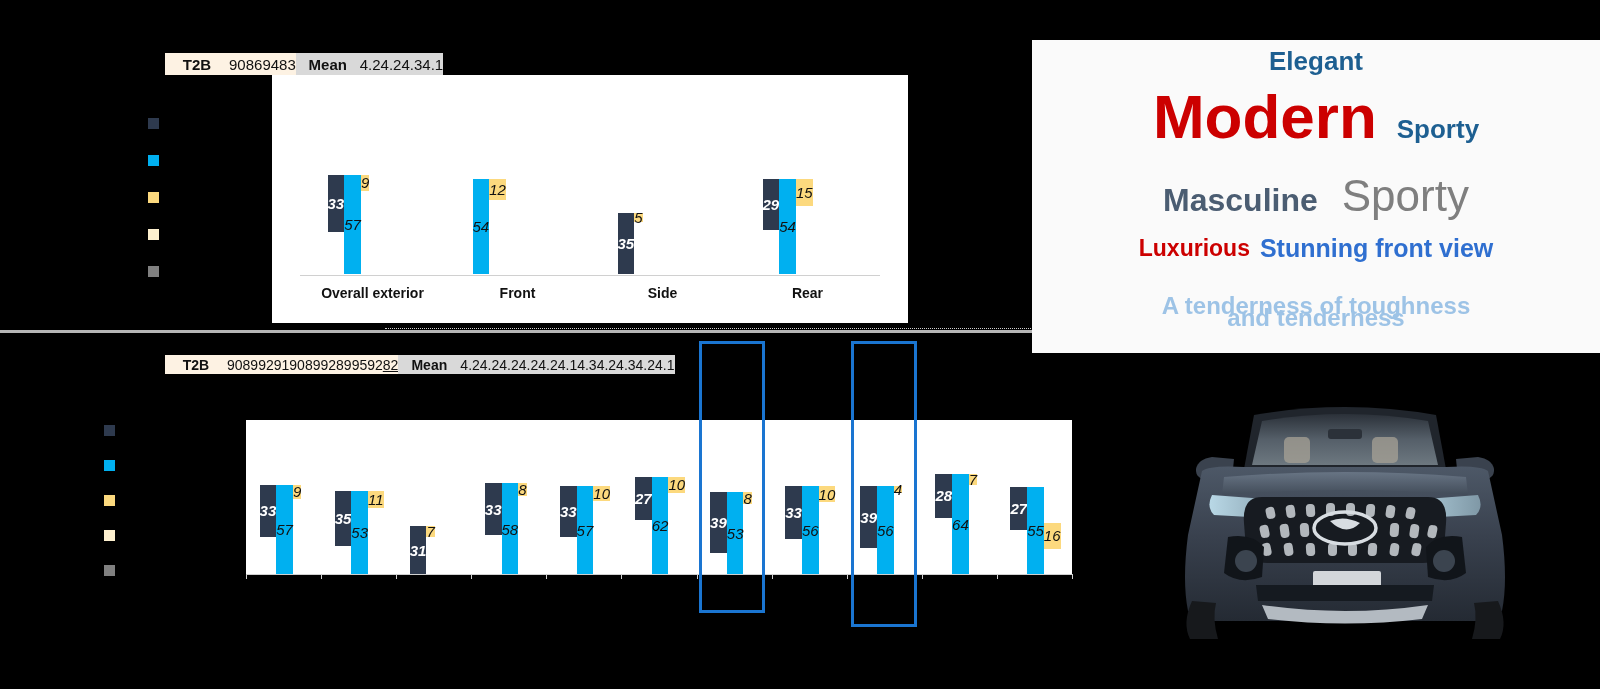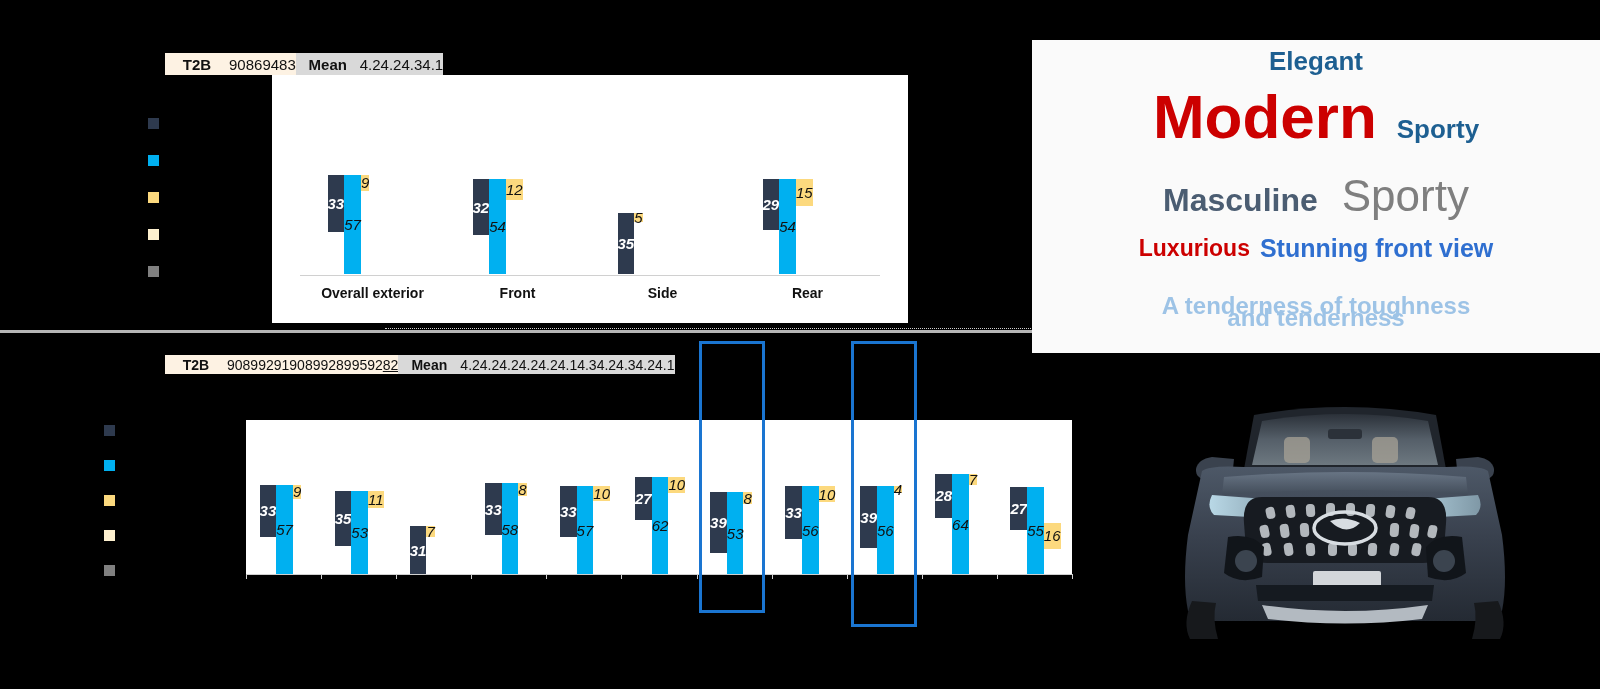--- a/index.html
+++ b/index.html
@@ -113,21 +113,20 @@
   <div class="plot" id="top-plot" style="left:300px; top:102px; width:580px; height:172px;">
       <div class="colwrap" style="flex: 1 1 0%;">
         <div class="bar" style="width: 90px;">
           <div class="seg s-top" style="height: 57.3333px;">33</div>
           <div class="seg s-mid" style="height: 99.0303px;">57</div>
           <div class="seg s-bottom" style="height: 15.6364px;">9</div>
         </div>
       </div>
       <div class="colwrap" style="flex: 1 1 0%;">
         <div class="bar" style="width: 90px;">
-          <div class="seg s-top" style="height: 56.1633px;">32</div>
           <div class="seg s-mid" style="height: 94.7755px;">54</div>
           <div class="seg s-bottom" style="height: 21.0612px;">12</div>
         </div>
       </div>
       <div class="colwrap" style="flex: 1 1 0%;">
         <div class="bar" style="width: 90px;">
           <div class="seg s-top" style="height: 60.8081px;">35</div>
           <div class="seg s-bottom" style="height: 8.68687px;">5</div>
         </div>
       </div>

